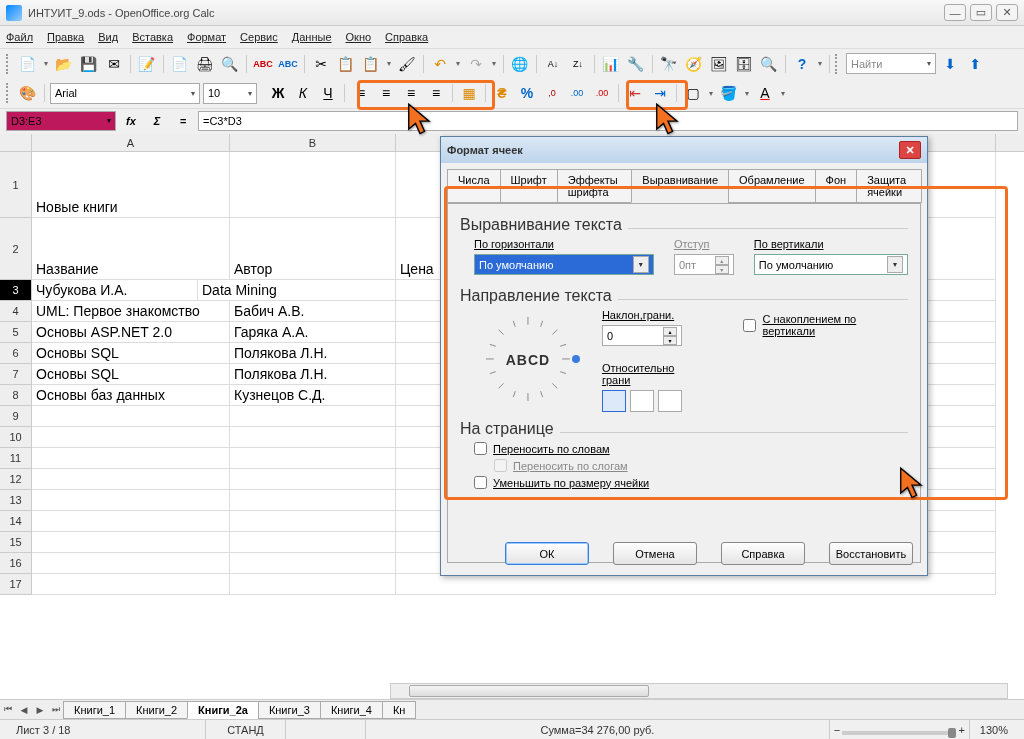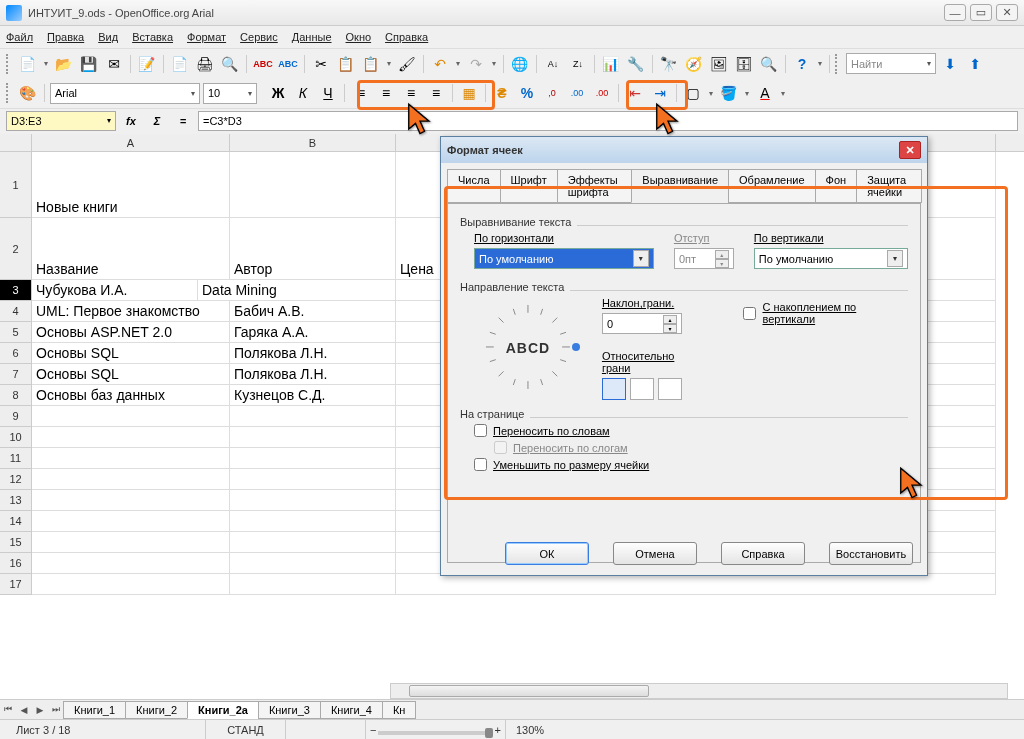--- a/index.html
+++ b/index.html
@@ -14,21 +14,21 @@
 .menubar span u { text-decoration: underline; }
 .toolbar { height: 30px; display: flex; align-items: center; padding: 0 6px; gap: 3px; background: #f0f0f0; border-top: 1px solid #ddd; }
 .tb-handle { width: 6px; height: 20px; border-left: 2px dotted #999; margin-right: 2px; }
 .tb-btn { width: 22px; height: 22px; display: flex; align-items: center; justify-content: center; border: 1px solid transparent; border-radius: 3px; font-size: 14px; }
 .tb-sep { width: 1px; height: 18px; background: #ccc; margin: 0 2px; }
 .tb-dd { width: 8px; text-align: center; color: #666; font-size: 8px; }
 .tb-combo { height: 21px; border: 1px solid #aaa; background: #fff; display: flex; align-items: center; padding: 0 4px; }
 .tb-combo .dd { margin-left: auto; color: #555; font-size: 8px; }
 .toolbar2 { height: 30px; display: flex; align-items: center; padding: 0 6px; gap: 3px; background: #f0f0f0; }
 .formula-bar { height: 24px; display: flex; align-items: center; padding: 0 6px; gap: 4px; background: #f0f0f0; border-top: 1px solid #ddd; }
-.formula-bar .namebox { width: 110px; height: 20px; border: 1px solid #aaa; background: #fef9c3; display: flex; align-items: center; padding: 0 4px; }
+.formula-bar .namebox { width: 110px; height: 20px; border: 1px solid #aaa; background: #be185d; display: flex; align-items: center; padding: 0 4px; }
 .formula-bar .fx-btn { width: 22px; height: 20px; display: flex; align-items: center; justify-content: center; font-style: italic; font-weight: bold; }
 .formula-bar .formula-input { flex: 1; height: 20px; border: 1px solid #aaa; background: #fff; padding: 0 4px; display: flex; align-items: center; }
 .sheet-area { position: absolute; top: 134px; left: 0; right: 0; bottom: 40px; background: #fff; overflow: hidden; }
 .col-headers { display: flex; height: 18px; background: #eee; border-bottom: 1px solid #ccc; }
 .corner { width: 32px; border-right: 1px solid #ccc; background: #eee; }
 .col-h { border-right: 1px solid #ccc; display: flex; align-items: center; justify-content: center; color: #333; background: #eee; }
 .row { display: flex; height: 21px; }
 .row-h { width: 32px; border-right: 1px solid #ccc; border-bottom: 1px solid #ccc; background: #eee; display: flex; align-items: center; justify-content: center; color: #333; }
 .row-h.sel { background: #000; color: #fff; }
 .cell { border-right: 1px solid #ddd; border-bottom: 1px solid #ddd; padding: 2px 4px; overflow: hidden; white-space: nowrap; font-size: 13px; display: flex; align-items: center; }
@@ -40,21 +40,21 @@
 .sheet-tab.active { background: #fff; font-weight: bold; border-bottom: 1px solid #fff; }
 .statusbar { position: absolute; bottom: 0; left: 0; right: 0; height: 20px; background: #f0f0f0; border-top: 1px solid #ccc; display: flex; align-items: center; padding: 0 6px; font-size: 11px; color: #333; }
 .statusbar .seg { padding: 0 10px; border-right: 1px solid #ccc; height: 100%; display: flex; align-items: center; }
 .dialog { position: absolute; top: 136px; left: 440px; width: 488px; height: 440px; background: #f0f0f0; border: 1px solid #5a7fa0; box-shadow: 2px 2px 6px rgba(0,0,0,0.3); }
 .dlg-title { height: 26px; background: linear-gradient(#dce8f4, #bcd4ec); display: flex; align-items: center; padding: 0 6px; font-weight: bold; color: #333; }
 .dlg-close { margin-left: auto; width: 22px; height: 18px; background: #d44; border: 1px solid #a22; color: #fff; display: flex; align-items: center; justify-content: center; border-radius: 2px; }
 .dlg-tabs { display: flex; margin: 6px 6px 0 6px; }
 .dlg-tab { padding: 4px 10px; border: 1px solid #aaa; background: #f4f4f4; margin-right: -1px; }
 .dlg-tab.active { background: #f0f0f0; border-bottom-color: #f0f0f0; }
 .dlg-body { border: 1px solid #aaa; margin: 0 6px 6px 6px; padding: 8px 12px; height: 360px; position: relative; background: #f0f0f0; }
-.fieldset-label { color: #333; font-size: 11px; }
+.fieldset-label { color: #333; font-size: 16px; }
 .fieldset-line { height: 1px; background: #ccc; flex: 1; margin-left: 6px; margin-top: 7px; }
 .field-row { display: flex; align-items: center; margin: 4px 0; }
 .dlg-combo { height: 21px; border: 1px solid #7a9; background: #fff; display: flex; align-items: center; padding: 0 4px; }
 .dlg-combo.sel { background: #2a6bd8; color: #fff; }
 .dlg-combo .dd { margin-left: auto; width: 16px; height: 17px; background: #eee; border: 1px solid #aaa; display: flex; align-items: center; justify-content: center; color: #333; font-size: 8px; }
 .spinner { height: 21px; border: 1px solid #aaa; background: #fff; display: flex; align-items: center; padding: 0 4px; }
 .spinner .spins { display: flex; flex-direction: column; margin-left: auto; }
 .spinner .spins div { width: 14px; border: 1px solid #aaa; background: #eee; font-size: 6px; text-align: center; }
 .dlg-btns { position: absolute; bottom: 10px; right: 14px; display: flex; gap: 24px; }
 .dlg-btn { width: 84px; height: 23px; border: 1px solid #888; background: linear-gradient(#fefefe, #e4e4e4); border-radius: 3px; display: flex; align-items: center; justify-content: center; }
@@ -71,21 +71,21 @@
 .ref-btns { display: flex; gap: 4px; }
 .ref-btn { width: 24px; height: 22px; border: 1px solid #aaa; background: #fff; }
 .scroll-h { position: absolute; bottom: 0; left: 390px; right: 16px; height: 16px; background: #eee; border: 1px solid #ccc; }
 .scroll-h .thumb { position: absolute; left: 18px; width: 240px; top: 1px; bottom: 1px; background: linear-gradient(#f4f4f4, #ddd); border: 1px solid #aaa; border-radius: 2px; }
 </style>
 </head>
 <body>
 
 <div class="titlebar">
   <div class="app-icon"></div>
-  <div class="title">ИНТУИТ_9.ods - OpenOffice.org Arial</div>
+  <div class="title">ИНТУИТ_9.ods - OpenOffice.org Calc</div>
   <div class="winbtns">
     <div class="winbtn">—</div>
     <div class="winbtn">▭</div>
     <div class="winbtn">✕</div>
   </div>
 </div>
 
 <div class="menubar">
   <span><u>Файл</u></span>
   <span><u>Правка</u></span>
@@ -330,20 +330,21 @@
   <div class="sheet-tab active">Книги_2а</div>
   <div class="sheet-tab">Книги_3</div>
   <div class="sheet-tab">Книги_4</div>
   <div class="sheet-tab">Кн</div>
 </div>
 
 <div class="statusbar">
   <div class="seg" style="width:200px">Лист 3 / 18</div>
   <div class="seg" style="width:80px;justify-content:center">СТАНД</div>
   <div class="seg" style="width:80px"></div>
+  <div class="seg" style="flex:1;justify-content:center">Сумма=34 276,00 руб.</div>
   <div class="seg" style="width:140px;display:flex;gap:2px;padding:0 4px">
     <span>−</span>
     <div style="flex:1;height:4px;background:#ccc;margin-top:7px;position:relative">
         <div style="position:absolute;right:0;top:-3px;width:8px;height:10px;background:#888;border-radius:2px"></div>
       </div>
     <span>+</span>
   </div>
   <div class="seg" style="border:none">130%</div>
 </div>
 

